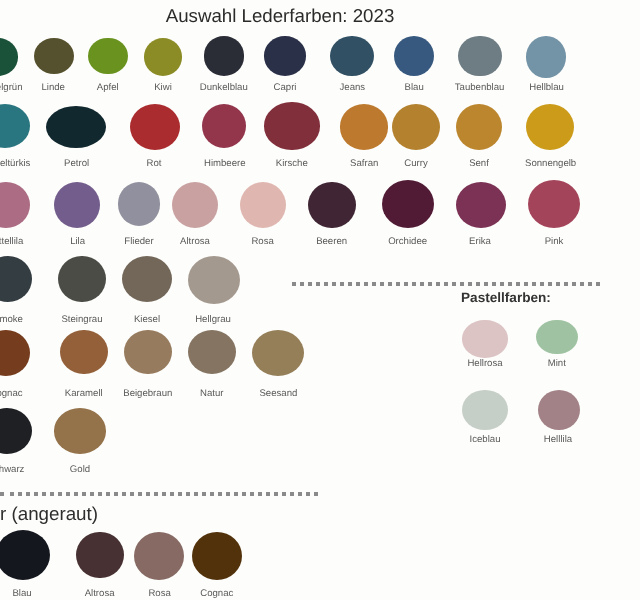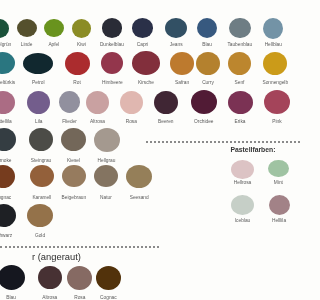--- a/index.html
+++ b/index.html
@@ -14,20 +14,21 @@
   .slabel{position:absolute;font-size:4.8px;color:#5a5a5a;
           white-space:nowrap;transform:translateX(-50%);}
   .divider{position:absolute;height:0;border-top:2.1px dotted #8a8a8a;}
   .sechead{position:absolute;font-size:6.8px;font-weight:bold;color:#333;white-space:nowrap;}
   .vel{font-size:9.4px;font-weight:normal;color:#2e2e2e;}
 </style>
 </head>
 <body>
 
 <div id="page">
+  <div class="title" style="left:140px;">Auswahl Lederfarben: 2023</div>
   <div class="row">
     <div class="swatch" style="left:-11.40px;top:18.50px;width:20.80px;height:19.40px;background:#1a5139;"></div>
     <div class="slabel" style="left:-1.00px;top:42.00px;">Dunkelgrün</div>
     <div class="swatch" style="left:16.60px;top:19.20px;width:20.00px;height:18.00px;background:#55502d;"></div>
     <div class="slabel" style="left:26.60px;top:42.00px;">Linde</div>
     <div class="swatch" style="left:43.90px;top:18.90px;width:20.00px;height:18.60px;background:#69931e;"></div>
     <div class="slabel" style="left:53.90px;top:42.00px;">Apfel</div>
     <div class="swatch" style="left:71.90px;top:18.80px;width:19.20px;height:18.80px;background:#8b8c25;"></div>
     <div class="slabel" style="left:81.50px;top:42.00px;">Kiwi</div>
     <div class="swatch" style="left:101.50px;top:18.30px;width:20.80px;height:19.80px;background:#2a2c36;"></div>
@@ -117,21 +118,21 @@
     <div class="swatch" style="left:231.20px;top:159.80px;width:22.60px;height:18.80px;background:#dcc3c4;"></div>
     <div class="slabel" style="left:242.50px;top:179.80px;">Hellrosa</div>
     <div class="swatch" style="left:268.00px;top:159.90px;width:20.80px;height:17.40px;background:#9fc3a2;"></div>
     <div class="slabel" style="left:278.40px;top:179.80px;">Mint</div>
     <div class="swatch" style="left:231.20px;top:194.50px;width:22.60px;height:20.00px;background:#c6cfc7;"></div>
     <div class="slabel" style="left:242.50px;top:218.20px;">Iceblau</div>
     <div class="swatch" style="left:268.50px;top:194.50px;width:21.00px;height:20.00px;background:#a28287;"></div>
     <div class="slabel" style="left:279.00px;top:218.20px;">Helllila</div>
   </div>
   <div class="divider" style="left:0.0px;top:245.5px;width:159.0px;"></div>
-  <div class="sechead vel" style="left:0.0px;top:251.0px;padding-left:32px;">r (angeraut)</div>
+  <div class="sechead vel" style="left:0.0px;top:251.0px;">r (angeraut)</div>
   <div>
     <div class="swatch" style="left:-2.50px;top:265.20px;width:27.00px;height:25.00px;background:#15171f;"></div>
     <div class="slabel" style="left:11.00px;top:294.50px;">Blau</div>
     <div class="swatch" style="left:37.80px;top:265.90px;width:24.00px;height:23.60px;background:#473133;"></div>
     <div class="slabel" style="left:49.80px;top:294.50px;">Altrosa</div>
     <div class="swatch" style="left:67.30px;top:265.70px;width:25.00px;height:24.00px;background:#866a63;"></div>
     <div class="slabel" style="left:79.80px;top:294.50px;">Rosa</div>
     <div class="swatch" style="left:95.90px;top:265.70px;width:25.00px;height:24.00px;background:#52320b;"></div>
     <div class="slabel" style="left:108.40px;top:294.50px;">Cognac</div>
   </div>

